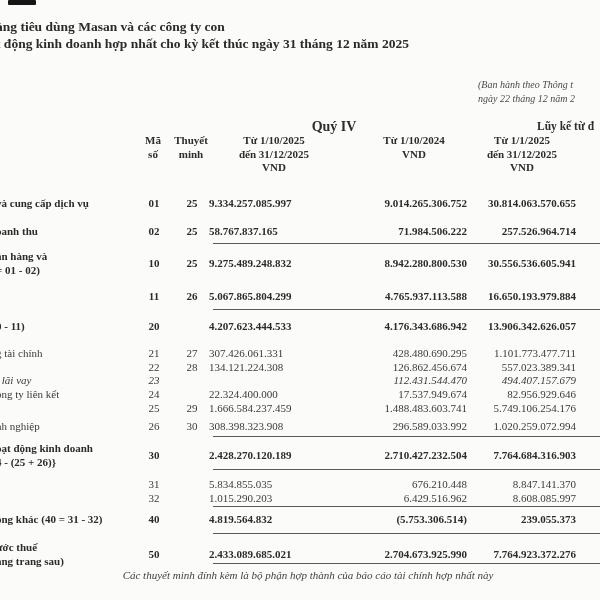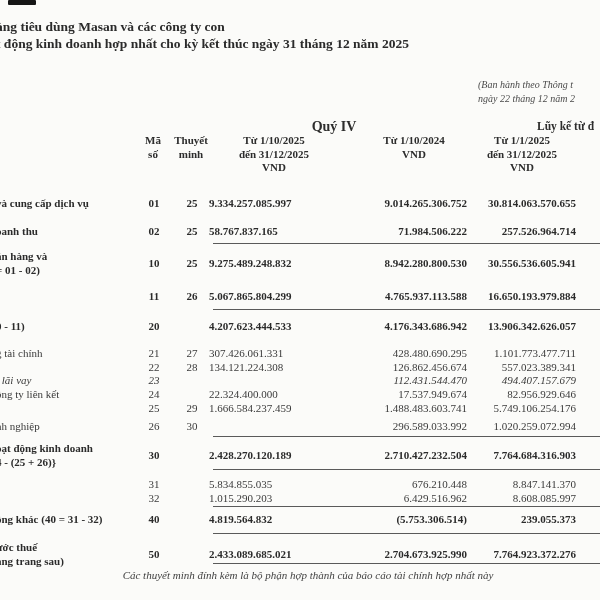--- a/index.html
+++ b/index.html
@@ -157,20 +157,21 @@
     <span class="c-ma">25</span>
     <span class="c-tm">29</span>
     <span class="c-v1">1.666.584.237.459</span>
     <span class="c-v2">1.488.483.603.741</span>
     <span class="c-v3">5.749.106.254.176</span>
   </div>
   <div class="row" style="top:420px">
     <span class="c-label">nh nghiệp</span>
     <span class="c-ma">26</span>
     <span class="c-tm">30</span>
+    <span class="c-v1">308.398.323.908</span>
     <span class="c-v2">296.589.033.992</span>
     <span class="c-v3">1.020.259.072.994</span>
   </div>
   <div class="rule" style="top:436px"></div>
   <div class="row bold two" style="top:442px">
     <span class="c-label">oạt động kinh doanh</span>
     <span class="c-label2">4 - (25 + 26)}</span>
     <span class="c-ma">30</span>
     <span class="c-tm"></span>
     <span class="c-v1">2.428.270.120.189</span>

